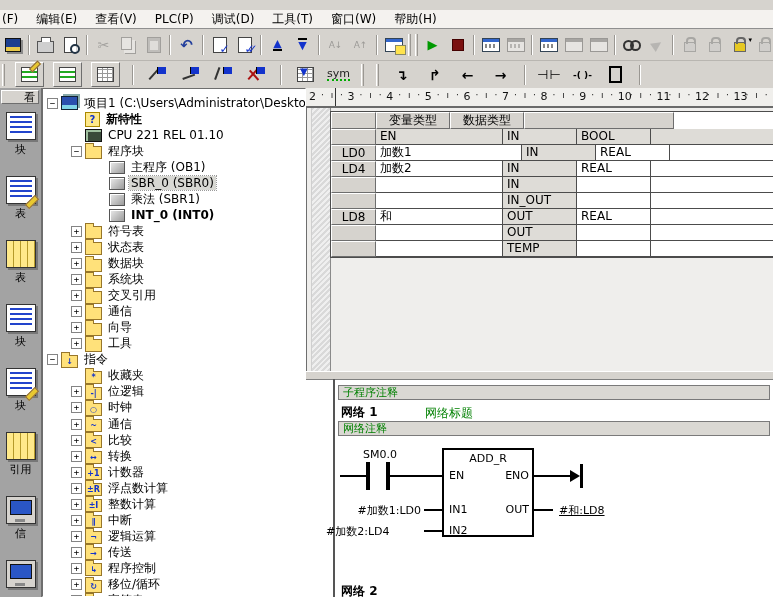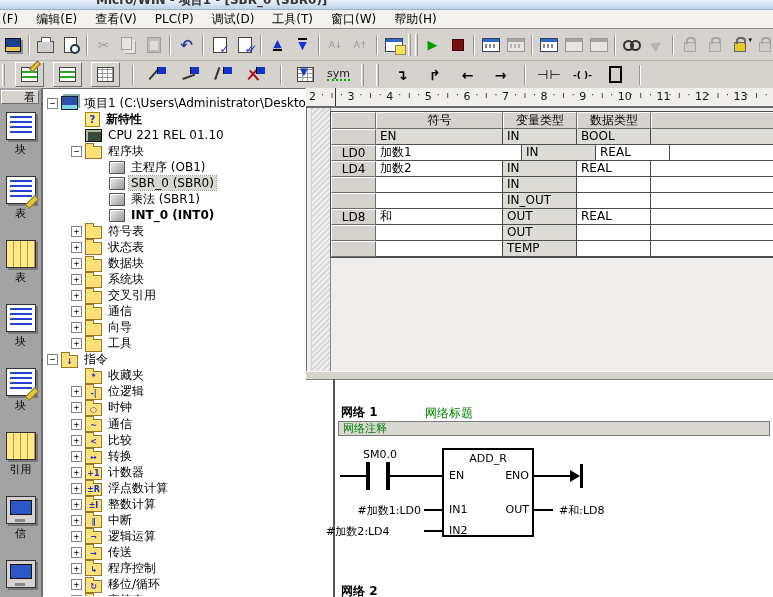--- a/index.html
+++ b/index.html
@@ -144,23 +144,20 @@
   .green{color:#008000;}
   .bold{font-weight:bold;}
   .ladsvg{position:absolute;left:330px;top:440px;}
   .vline-lad{position:absolute;left:333px;top:379px;width:2px;height:218px;background:#555;}
 </style>
 </head>
 <body>
 
 <div class="win">
 
-  <div class="titlebar">
-    <span class="titletxt">Micro/WIN - 项目1 - [SBR_0 (SBR0)]</span>
-  </div>
 
   <div class="menubar" id="menubar">
       <span class="menu-item" style="padding-left: 2px;">(F)</span>
       <span class="menu-item">编辑(E)</span>
       <span class="menu-item">查看(V)</span>
       <span class="menu-item">PLC(P)</span>
       <span class="menu-item">调试(D)</span>
       <span class="menu-item">工具(T)</span>
       <span class="menu-item">窗口(W)</span>
       <span class="menu-item">帮助(H)</span>
@@ -598,21 +595,20 @@
       <span class="rtick" style="left: 439.6px;">· ı ·</span>
       <span class="rnum" style="left: 466.2px;">14</span>
     </div>
 
   <div class="hatch" style="left:311px;top:108px;height:263px;"></div>
   <div class="hatch" style="left:311px;top:380px;height:217px;"></div>
 
   <div class="vtable" id="vtable">
       <div class="vrow">
         <div class="vcell vhead" style="width: 45px;"></div>
-        <div class="vcell vhead" style="width: 127px;">符号</div>
         <div class="vcell vhead" style="width: 74px;">变量类型</div>
         <div class="vcell vhead" style="width: 74px;">数据类型</div>
         <div class="vcell vhead" style="width: 150px;"></div>
       </div>
       <div class="vrow">
         <div class="vcell vaddr" style="width: 45px;"></div>
         <div class="vcell shade" style="width: 127px;">EN</div>
         <div class="vcell shade" style="width: 74px;">IN</div>
         <div class="vcell shade" style="width: 74px;">BOOL</div>
         <div class="vcell shade" style="width: 150px;"></div>
@@ -666,20 +662,23 @@
         <div class="vcell" style="width: 74px;"></div>
         <div class="vcell" style="width: 150px;"></div>
       </div>
     </div>
 
   <div class="splitter"></div>
 
   <div class="ladpanel"></div>
   <div class="vline-lad"></div>
 
+  <div class="lbar" style="top:385px;">
+    <span>子程序注释</span>
+  </div>
   <span class="ltext bold" style="left:341px;top:404px;font-size:12px;">网络 1</span>
   <span class="ltext green" style="left:425px;top:405px;font-size:12px;">网络标题</span>
   <div class="lbar" style="top:421px;">
     <span>网络注释</span>
   </div>
 
   <svg class="ladsvg" width="443" height="157">
     <line x1="10" y1="36" x2="36" y2="36" stroke="#000" stroke-width="2"></line>
     <rect x="36" y="22" width="4" height="28" fill="#000"></rect>
     <rect x="56" y="22" width="4" height="28" fill="#000"></rect>
@@ -695,16 +694,16 @@
 
   <span class="ltext" style="left:356px;top:448px;width:48px;text-align:center;">SM0.0</span>
   <span class="ltext" style="left:443px;top:452px;width:90px;text-align:center;">ADD_R</span>
   <span class="ltext" style="left:449px;top:469px;">EN</span>
   <span class="ltext" style="left:489px;top:469px;width:40px;text-align:right;">ENO</span>
   <span class="ltext" style="left:449px;top:503px;">IN1</span>
   <span class="ltext" style="left:449px;top:524px;">IN2</span>
   <span class="ltext" style="left:489px;top:503px;width:40px;text-align:right;">OUT</span>
   <span class="ltext" style="left:326px;top:503px;width:95px;text-align:right;">#加数1:LD0</span>
   <span class="ltext" style="left:326px;top:524px;width:95px;text-align:left;">#加数2:LD4</span>
-  <span class="ltext" style="left:559px;top:503px;">#和:LD8</span>
+  <span class="ltext" style="left:559px;top:503px;text-decoration:underline;">#和:LD8</span>
   <span class="ltext bold" style="left:341px;top:583px;font-size:12px;">网络 2</span>
 
 </div>
 
 </body></html>

